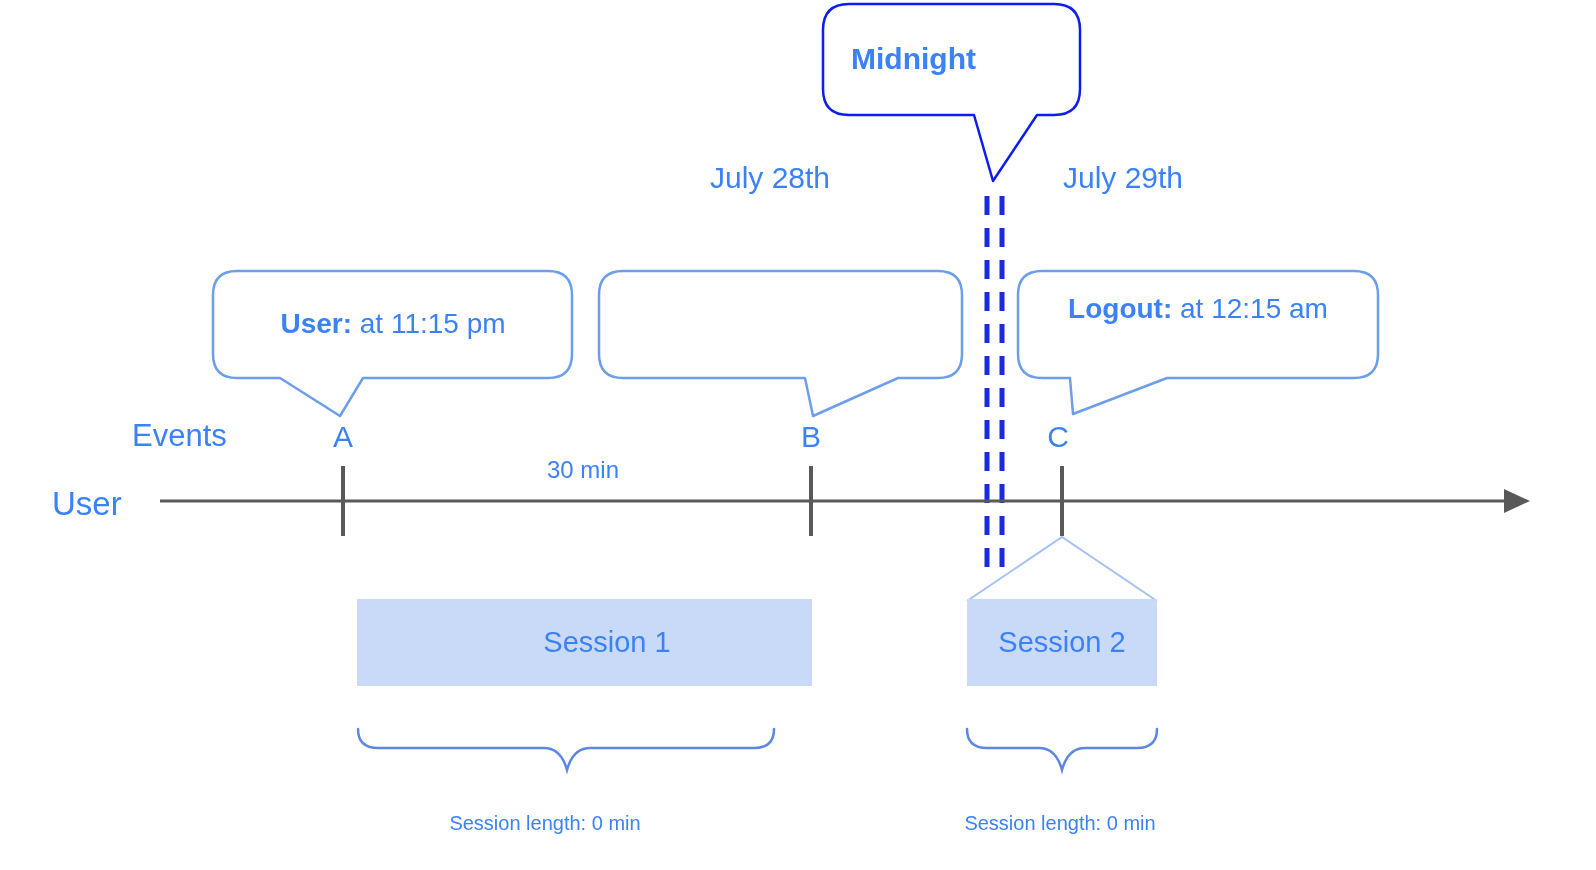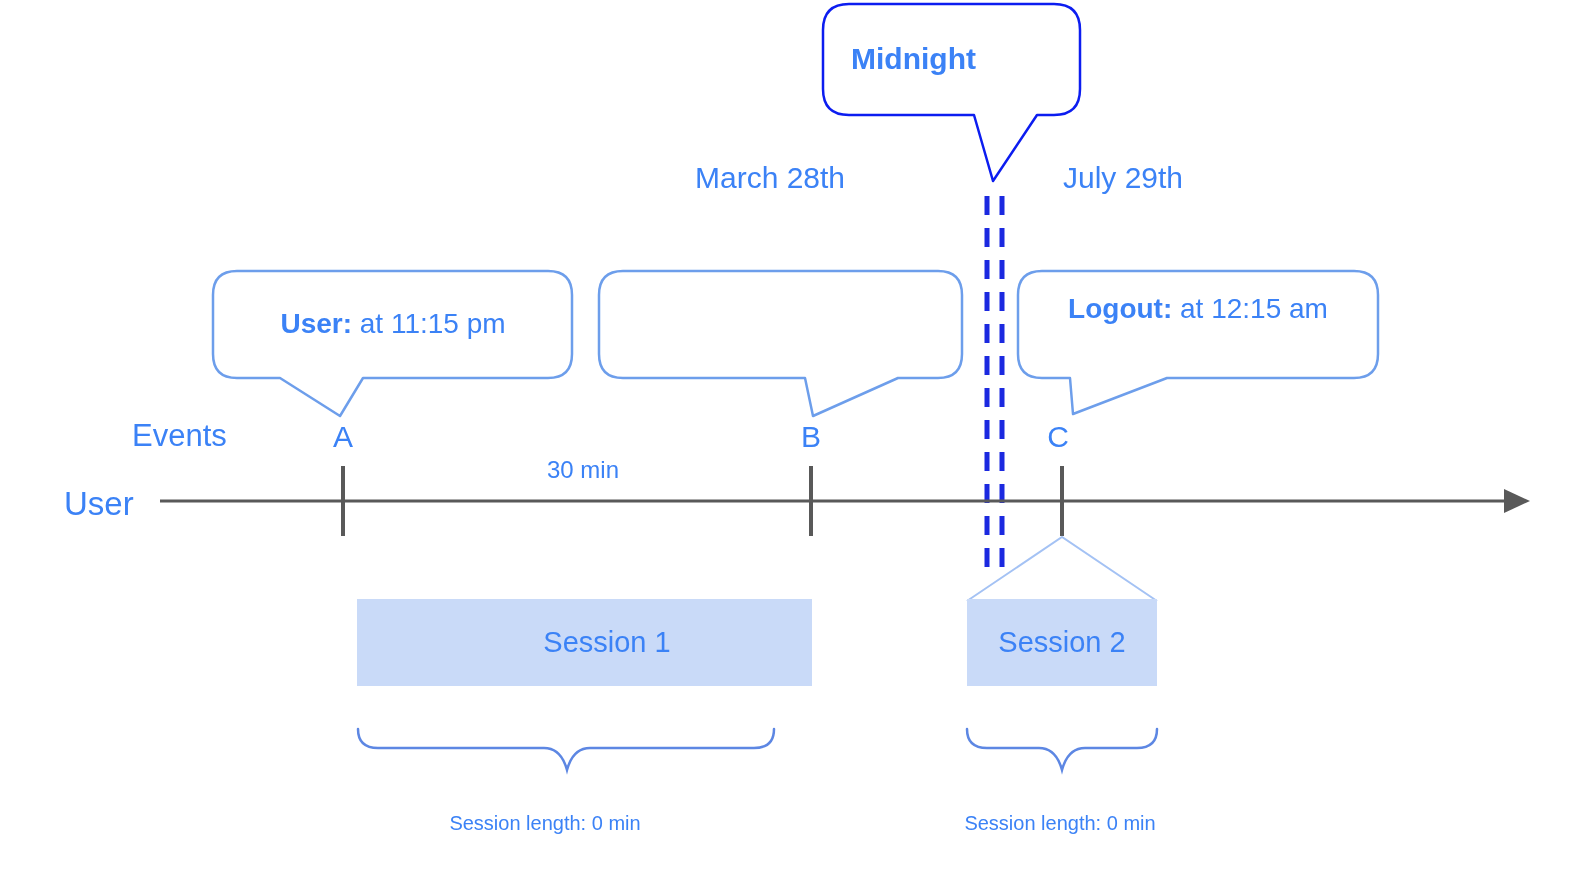--- a/index.html
+++ b/index.html
@@ -12,21 +12,21 @@
   .centered{transform:translateX(-50%);}
   .b{font-weight:bold;}
   .midnight-label{left:851px;top:44px;font-size:30px;font-weight:bold;}
   .date-left{left:770px;top:163px;font-size:30px;}
   .date-right{left:1123px;top:163px;font-size:30px;}
   .bubble-text{font-size:28px;}
   .login-text{left:393px;top:310px;}
   .eventb-text{left:781px;top:310px;}
   .logout-text{left:1198px;top:295px;}
   .events-label{left:132px;top:420px;font-size:31px;}
-  .user-label{left:64px;top:487px;font-size:33px;text-align:center;}
+  .user-label{left:52px;top:487px;font-size:33px;text-align:center;}
   .marker{font-size:30px;top:422px;}
   .marker-a{left:343px;}
   .marker-b{left:811px;}
   .marker-c{left:1058px;}
   .interval-label{left:583px;top:458px;font-size:24px;}
   .session-name{top:628px;font-size:29px;}
   .session1-name{left:607px;}
   .session2-name{left:1062px;}
   .length-label{top:813px;font-size:20px;}
   .length1{left:545px;}
@@ -61,21 +61,21 @@
 
     <rect x="357" y="599" width="455" height="87" fill="#c9daf8"></rect>
     <rect x="967" y="599" width="190" height="87" fill="#c9daf8"></rect>
 
     <path d="M 358 729 Q 358 748 378 748 L 544 748 Q 561 748 567 770 Q 573 748 590 748 L 754 748 Q 774 748 774 729" fill="none" stroke-width="2.5" stroke-linecap="round" stroke="#5d87e3"></path>
     <path d="M 967 729 Q 967 748 987 748 L 1039 748 Q 1056 748 1062 770 Q 1068 748 1085 748 L 1137 748 Q 1157 748 1157 729" fill="none" stroke-width="2.5" stroke-linecap="round" stroke="#5d87e3"></path>
   </svg>
 
   <div class="txt midnight-label">Midnight</div>
 
-  <div class="txt date-left centered">March 28th</div>
+  <div class="txt date-left centered">July 28th</div>
   <div class="txt date-right centered">July 29th</div>
 
   <div class="txt bubble-text login-text centered"><span class="b">User:</span> <span>at 11:15 pm</span></div>
 
 
   <div class="txt bubble-text logout-text centered"><span class="b">Logout:</span> <span>at 12:15 am</span></div>
 
   <div class="txt events-label">Events</div>
   <div class="txt user-label">User</div>
 

